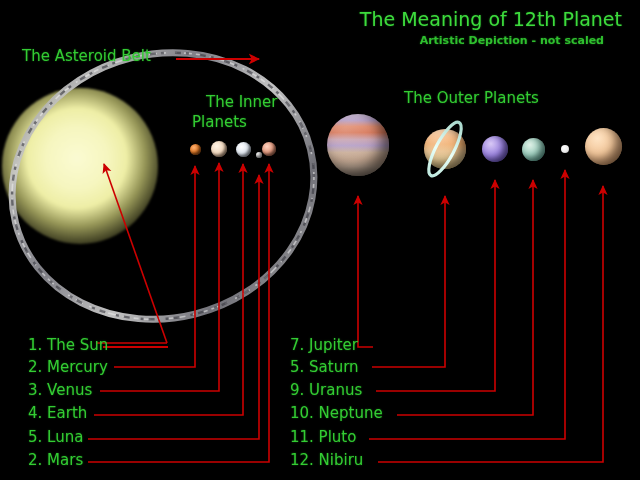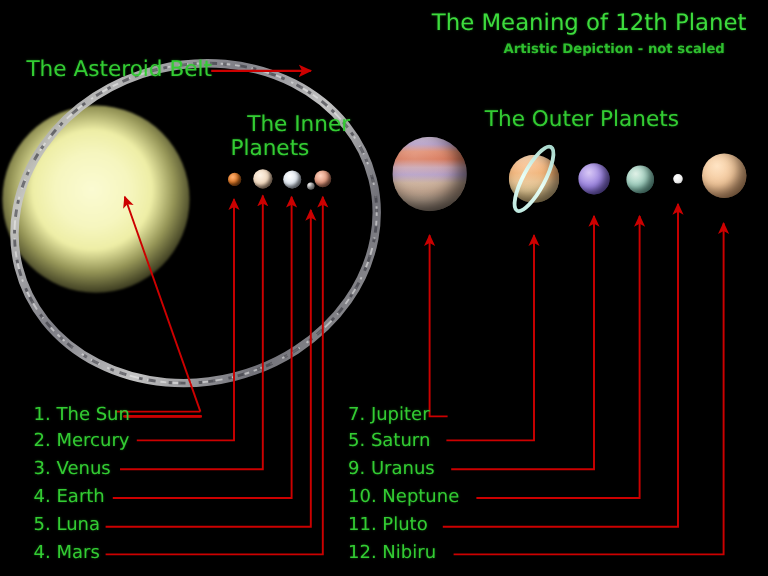--- a/index.html
+++ b/index.html
@@ -33,21 +33,21 @@
     top: 8px;
     color: #3ddb3d;
   }
   .subtitle {
     font-size: 11px;
     right: 36px;
     top: 34px;
     font-weight: bold;
     color: #2fbf2f;
   }
-  .sec-head { font-size: 18px; }
+  .sec-head { font-size: 15px; }
   .legend-item { font-size: 15px; }
 
   
   .body { position: absolute; border-radius: 50%; }
 
   #sun {
     left: 2px; top: 88px;
     width: 156px; height: 156px;
     background: radial-gradient(circle at 48% 45%,
         #fbfbd2 0%, #f6f6bf 26%, #eeeea6 42%,
@@ -219,21 +219,21 @@
     <div class="g-text sec-head" style="left:186px; top:93px;margin-left:20px;">The Inner</div>
     <div class="g-text sec-head" style="left:192px; top:113px;">Planets</div>
 
     <div class="g-text sec-head" style="left:404px; top:89px;">The Outer Planets</div>
 
     <div class="g-text legend-item" style="left:28px; top:336px;">1. The Sun</div>
     <div class="g-text legend-item" style="left:28px; top:358px;">2. Mercury</div>
     <div class="g-text legend-item" style="left:28px; top:381px;">3. Venus</div>
     <div class="g-text legend-item" style="left:28px; top:404px;">4. Earth</div>
     <div class="g-text legend-item" style="left:28px; top:428px;">5. Luna</div>
-    <div class="g-text legend-item" style="left:28px; top:451px;">4. Mars</div>
+    <div class="g-text legend-item" style="left:28px; top:451px;">2. Mars</div>
 
     <div class="g-text legend-item" style="left:290px; top:336px;">7. Jupiter</div>
     <div class="g-text legend-item" style="left:290px; top:358px;">5. Saturn</div>
     <div class="g-text legend-item" style="left:290px; top:381px;">9. Uranus</div>
     <div class="g-text legend-item" style="left:290px; top:404px;">10. Neptune</div>
     <div class="g-text legend-item" style="left:290px; top:428px;">11. Pluto</div>
     <div class="g-text legend-item" style="left:290px; top:451px;">12. Nibiru</div>
 
   </div>
 </div>

